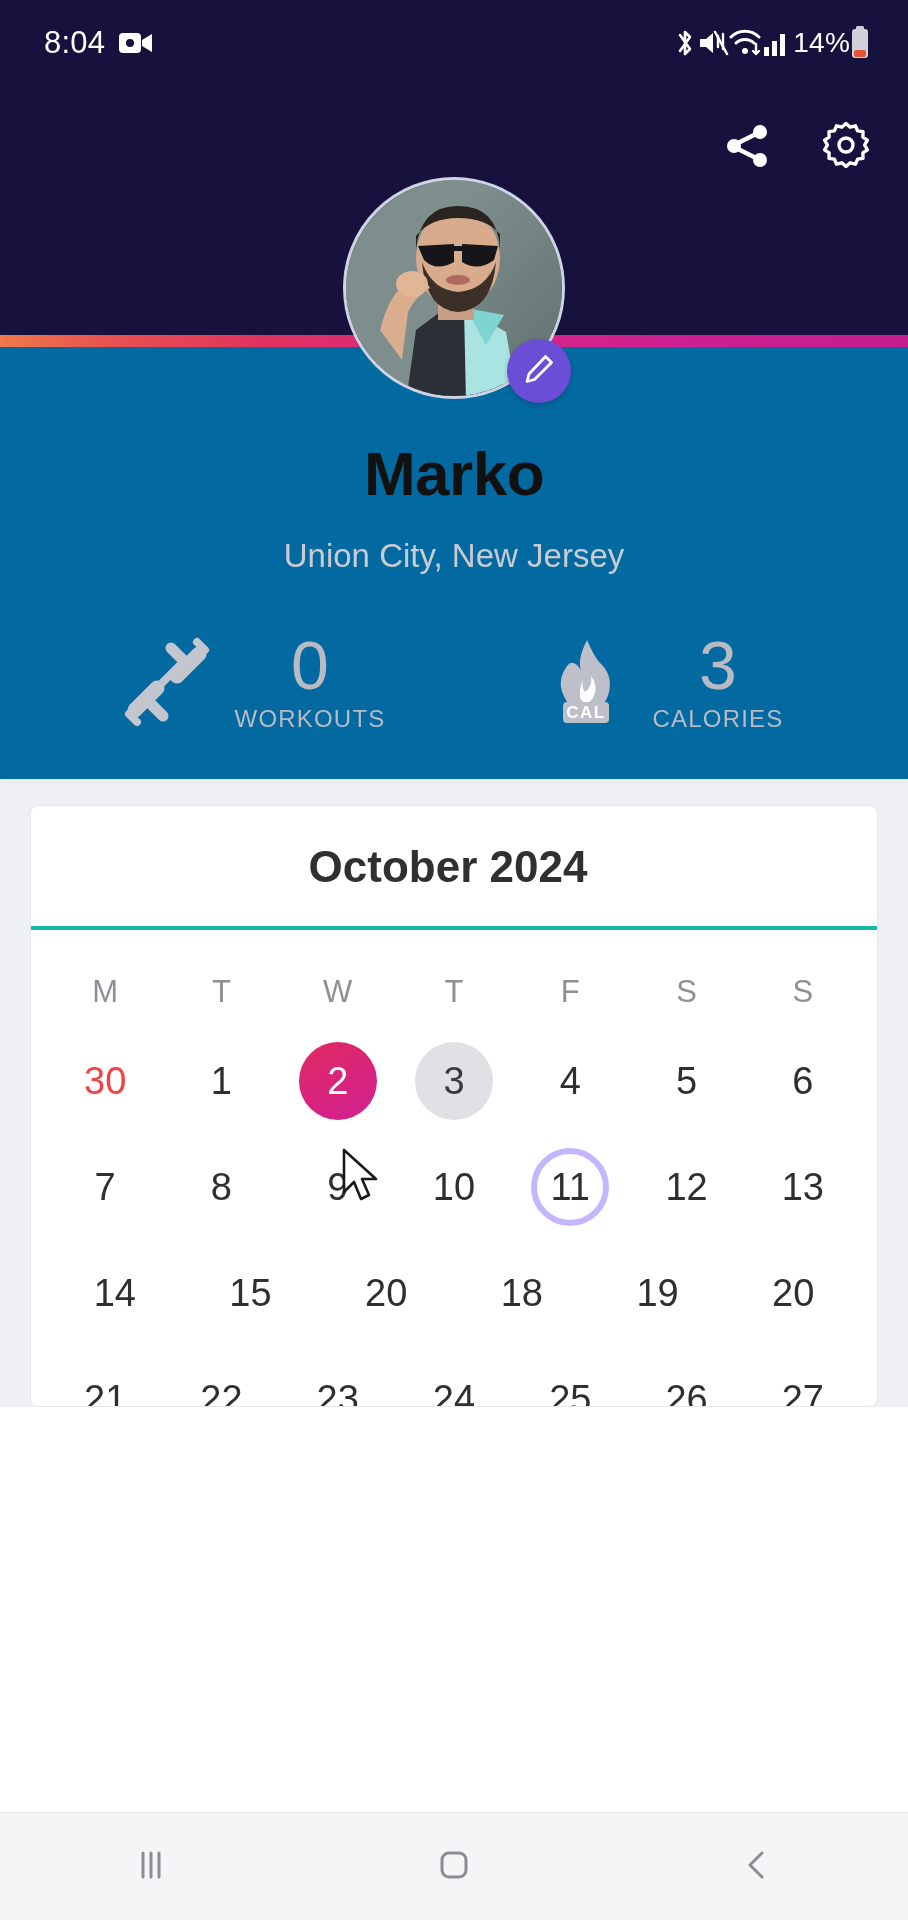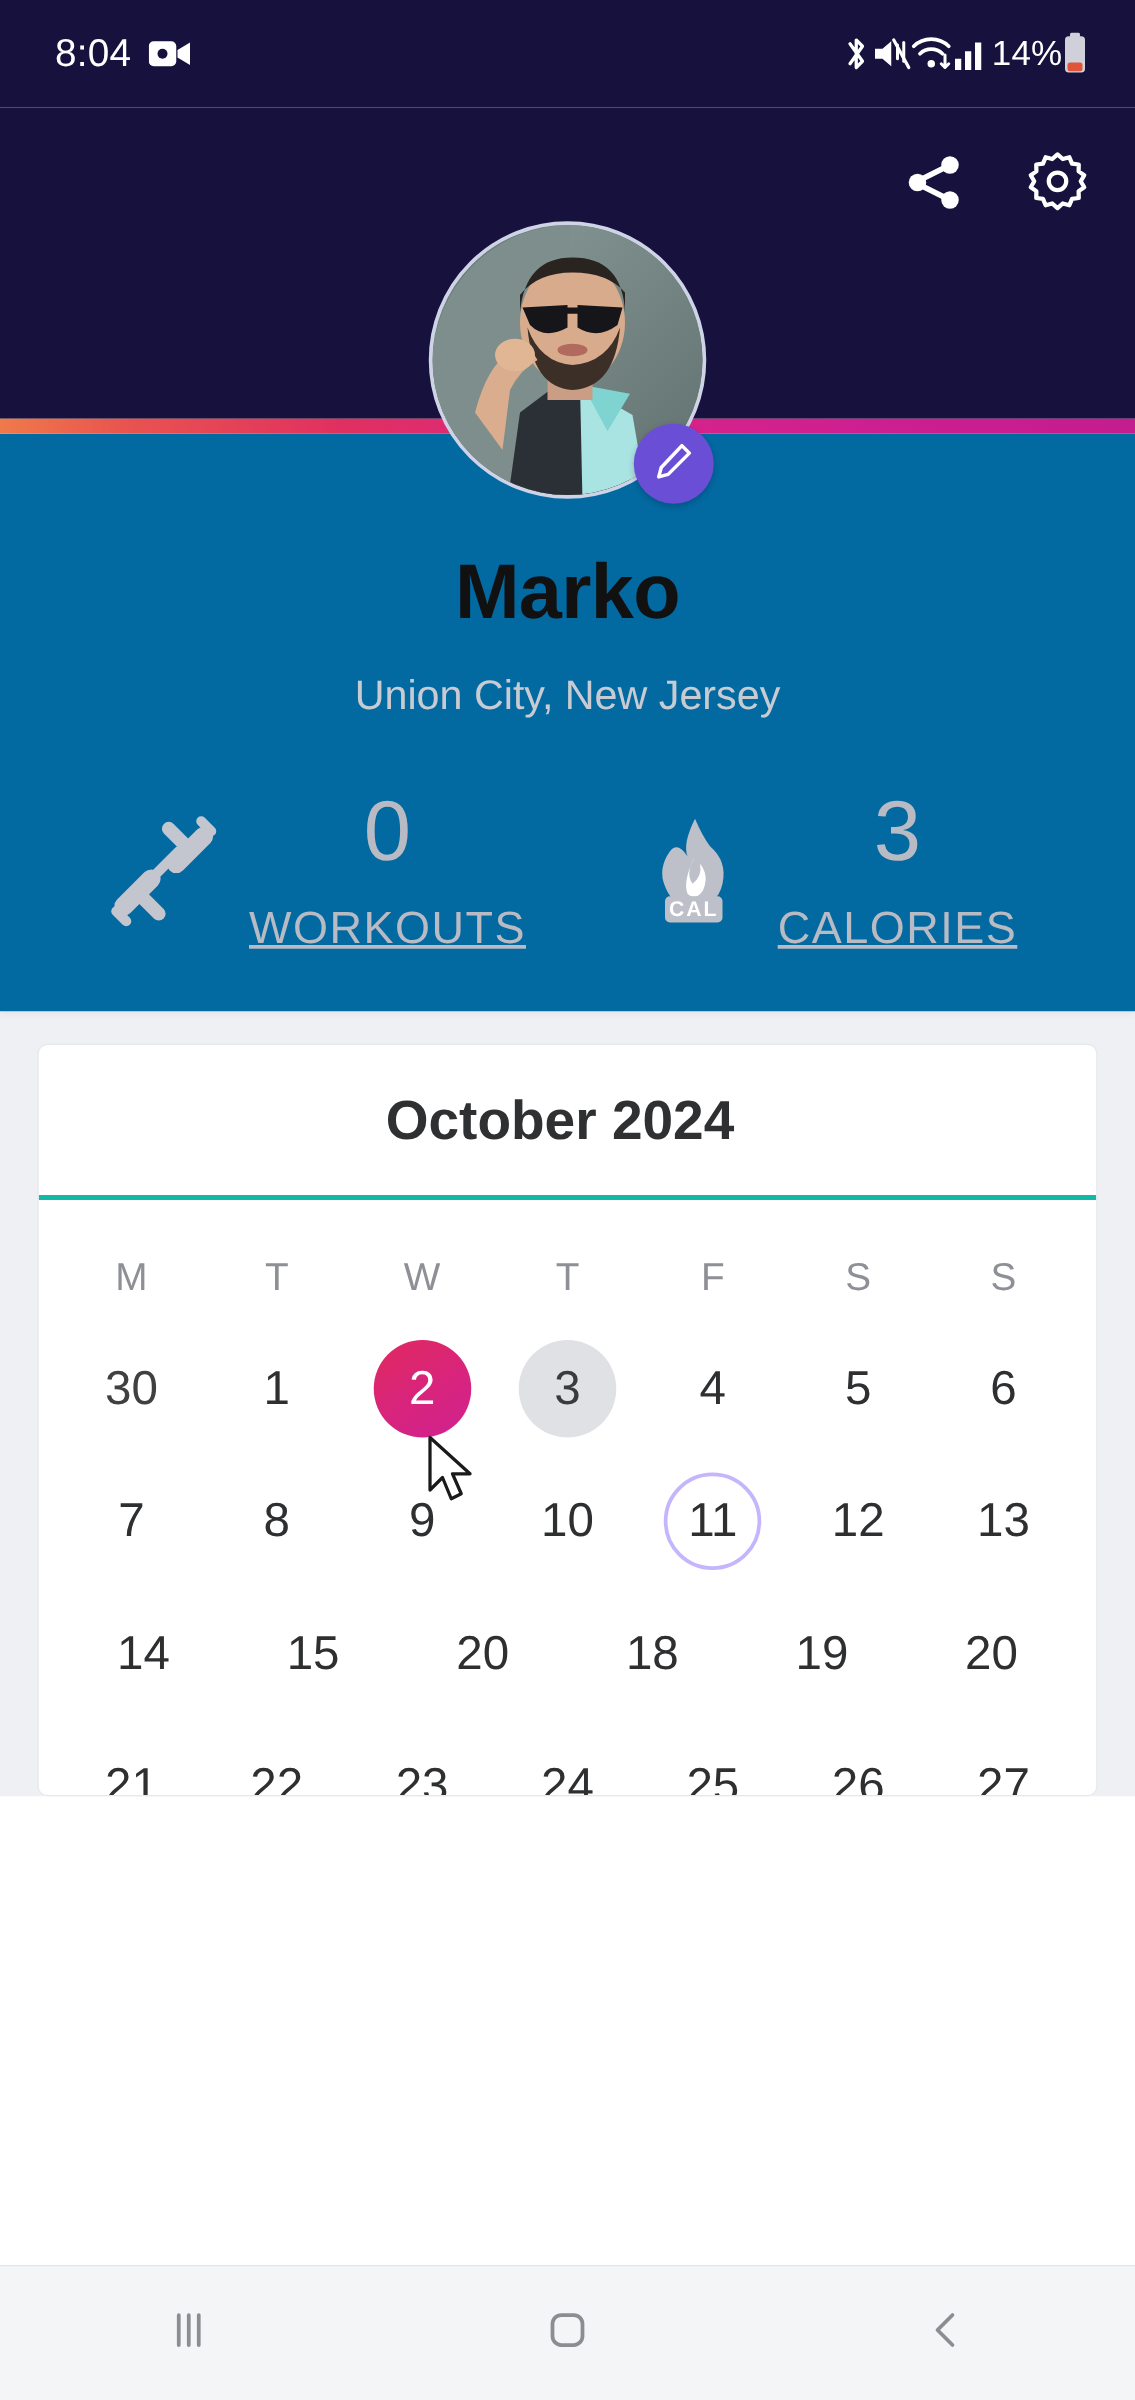--- a/index.html
+++ b/index.html
@@ -106,21 +106,21 @@
   .stat{
     flex:1;
     display:flex;
     align-items:center;
     justify-content:center;
     gap:16px;
   }
   .stat-icon{ width:104px; height:96px; display:flex;align-items:center;justify-content:center; }
   .stat-text{ display:flex; flex-direction:column; align-items:center; }
   .stat-value{ font-size:68px; color:#b8bac4; font-weight:400; line-height:1; }
-  .stat-label{ font-size:36px; color:#b8bac4; letter-spacing:1.2px; margin-top:22px;text-decoration:underline; }
+  .stat-label{ font-size:24px; color:#b8bac4; letter-spacing:1.2px; margin-top:6px; }
 
   
   .page-body{
     background:#eef0f3;
     padding:26px 30px 0 30px;
     height:628px;
   }
   .calendar-card{
     background:#ffffff;
     border:1px solid #e6e8ec;
@@ -152,27 +152,27 @@
     height:72px;
     font-size:31px;
     color:#8e9096;
     font-weight:400;
   }
   .cal-cell .daynum{
     width:78px;height:78px;border-radius:50%;
     display:flex;align-items:center;justify-content:center;
     cursor:pointer;
   }
-  .muted .daynum{ color:#404040; }
+  .muted .daynum{ color:#ef4444; }
   .selected .daynum{
     background:linear-gradient(150deg,#e0295f 0%, #d8247d 55%, #cf2290 100%);
     color:#ffffff;
   }
   .grayfill .daynum{ background:#dfe1e4; color:#3a3b3d; }
-  .today .daynum{ border:3px solid #c4b5fd; }
+  .today .daynum{ border:6px solid #c4b5fd; }
 
   
   .navbar{
     position:absolute;
     bottom:0; left:0; right:0;
     height:108px;
     background:#f4f5f7;
     display:flex;
     align-items:center;
     justify-content:space-around;

